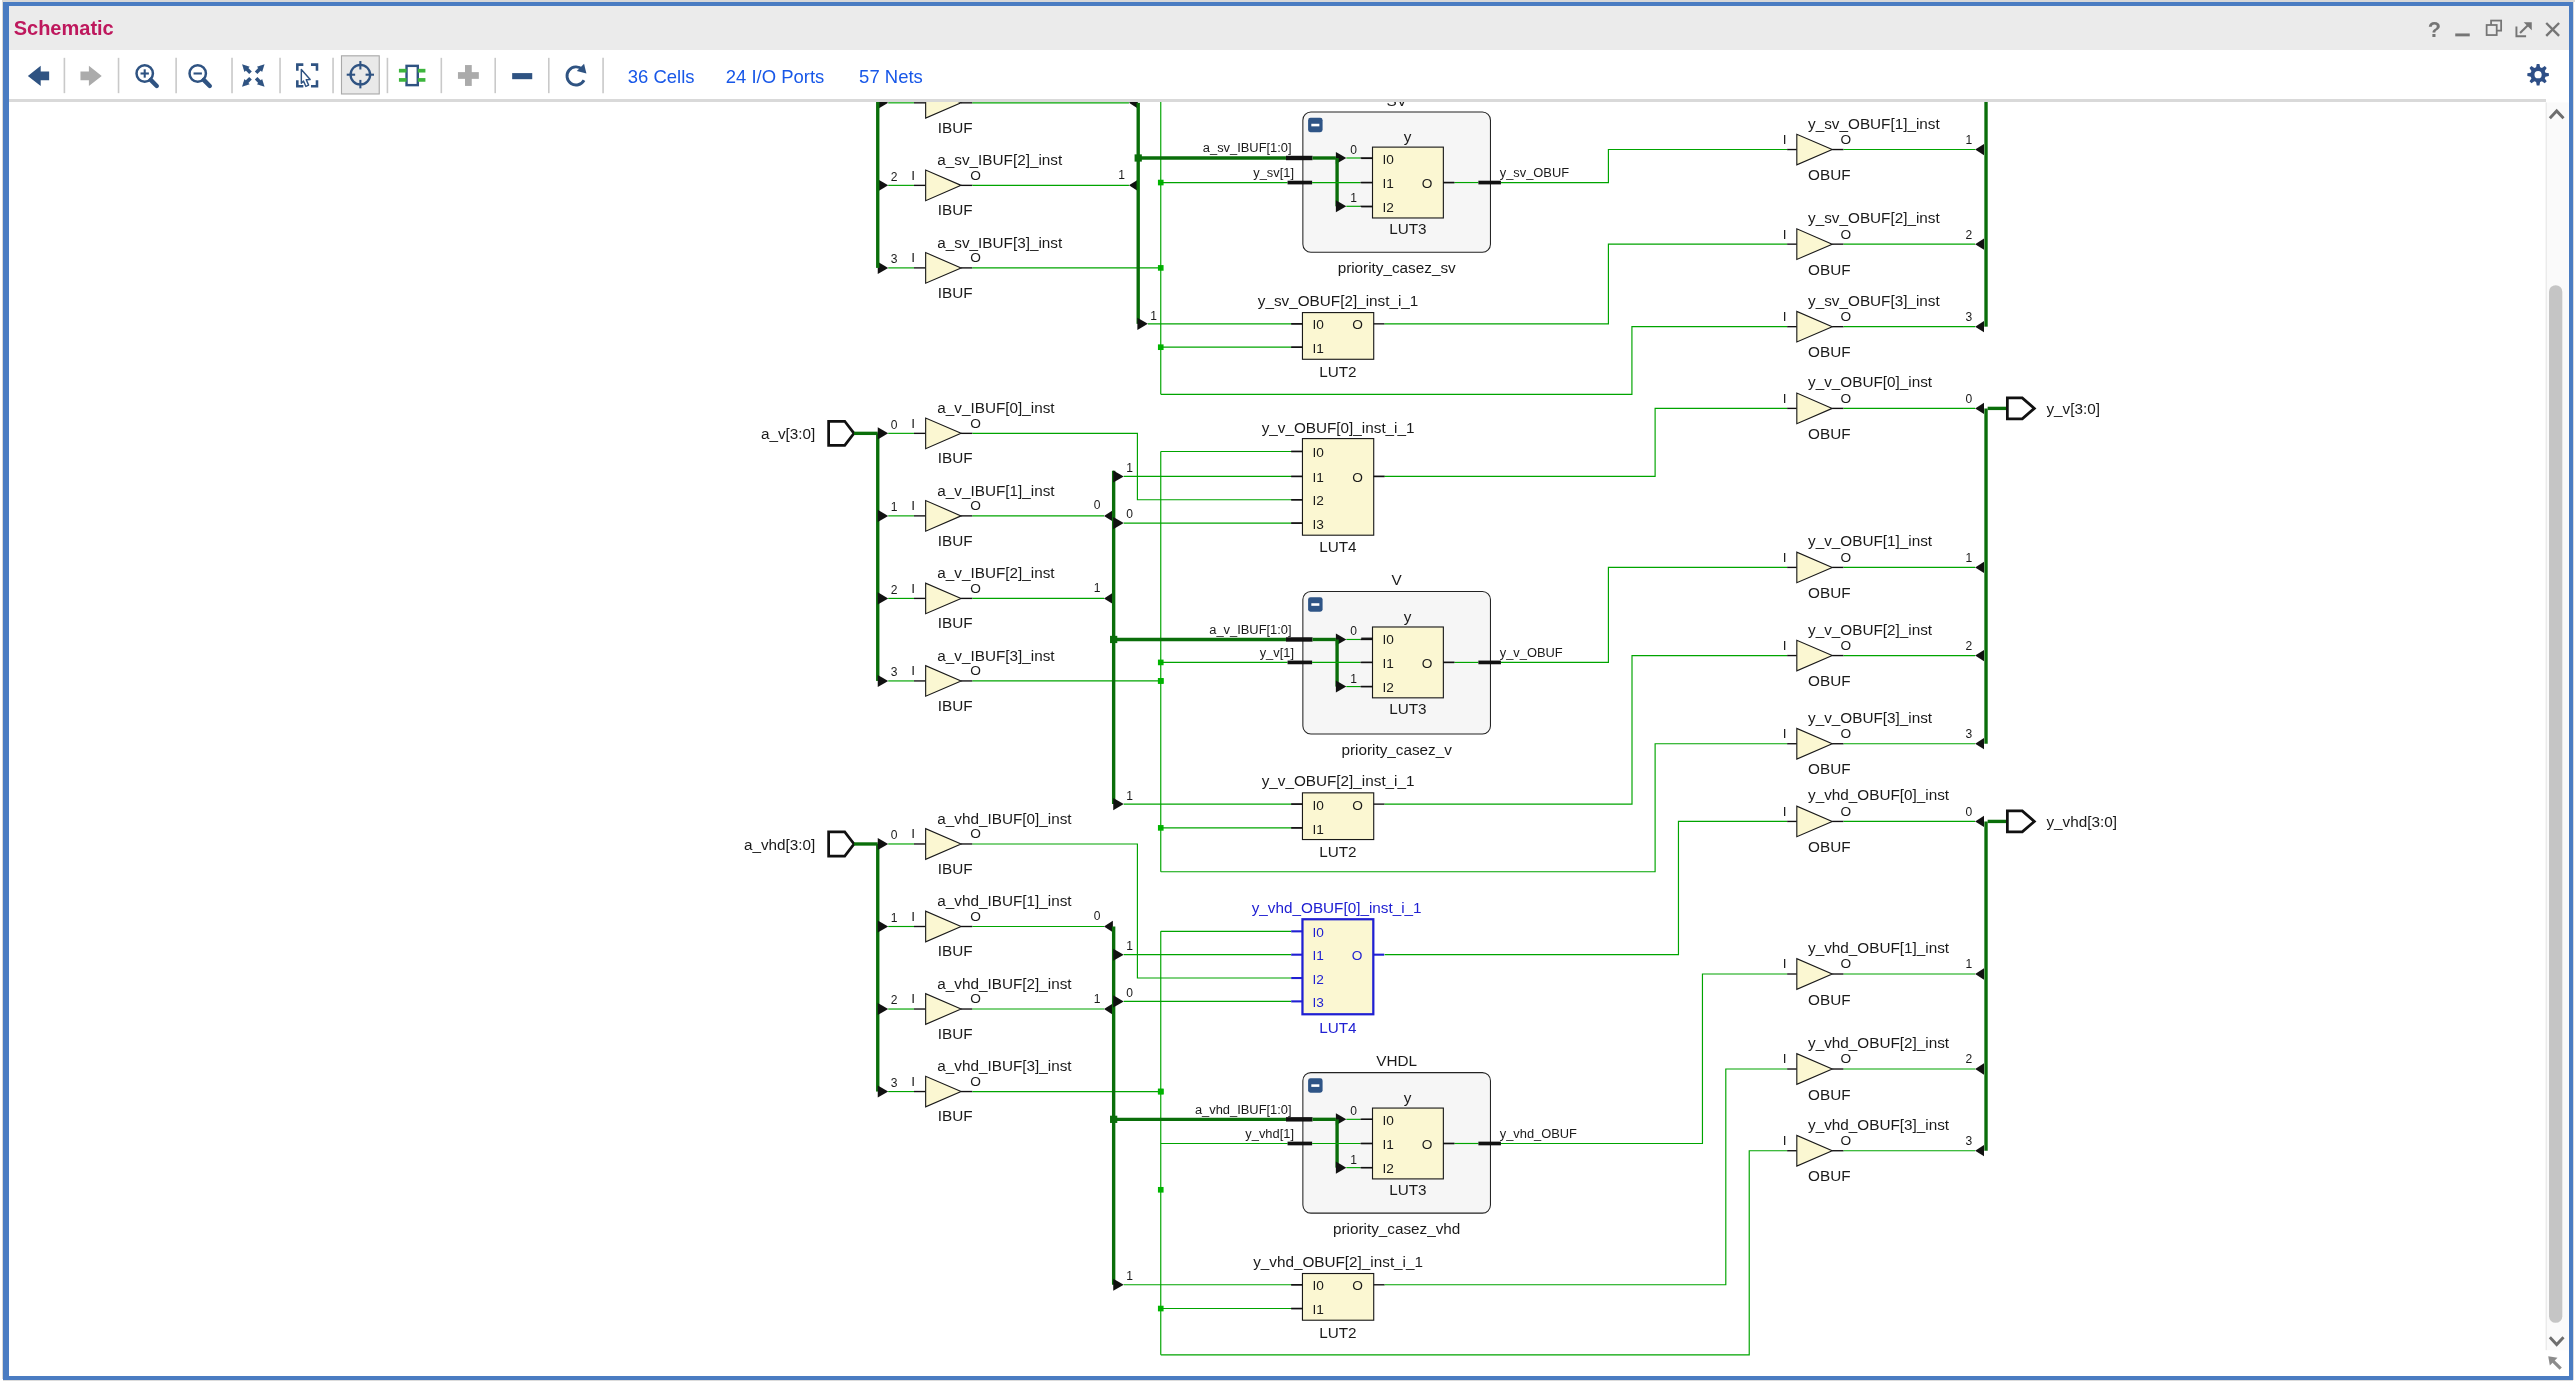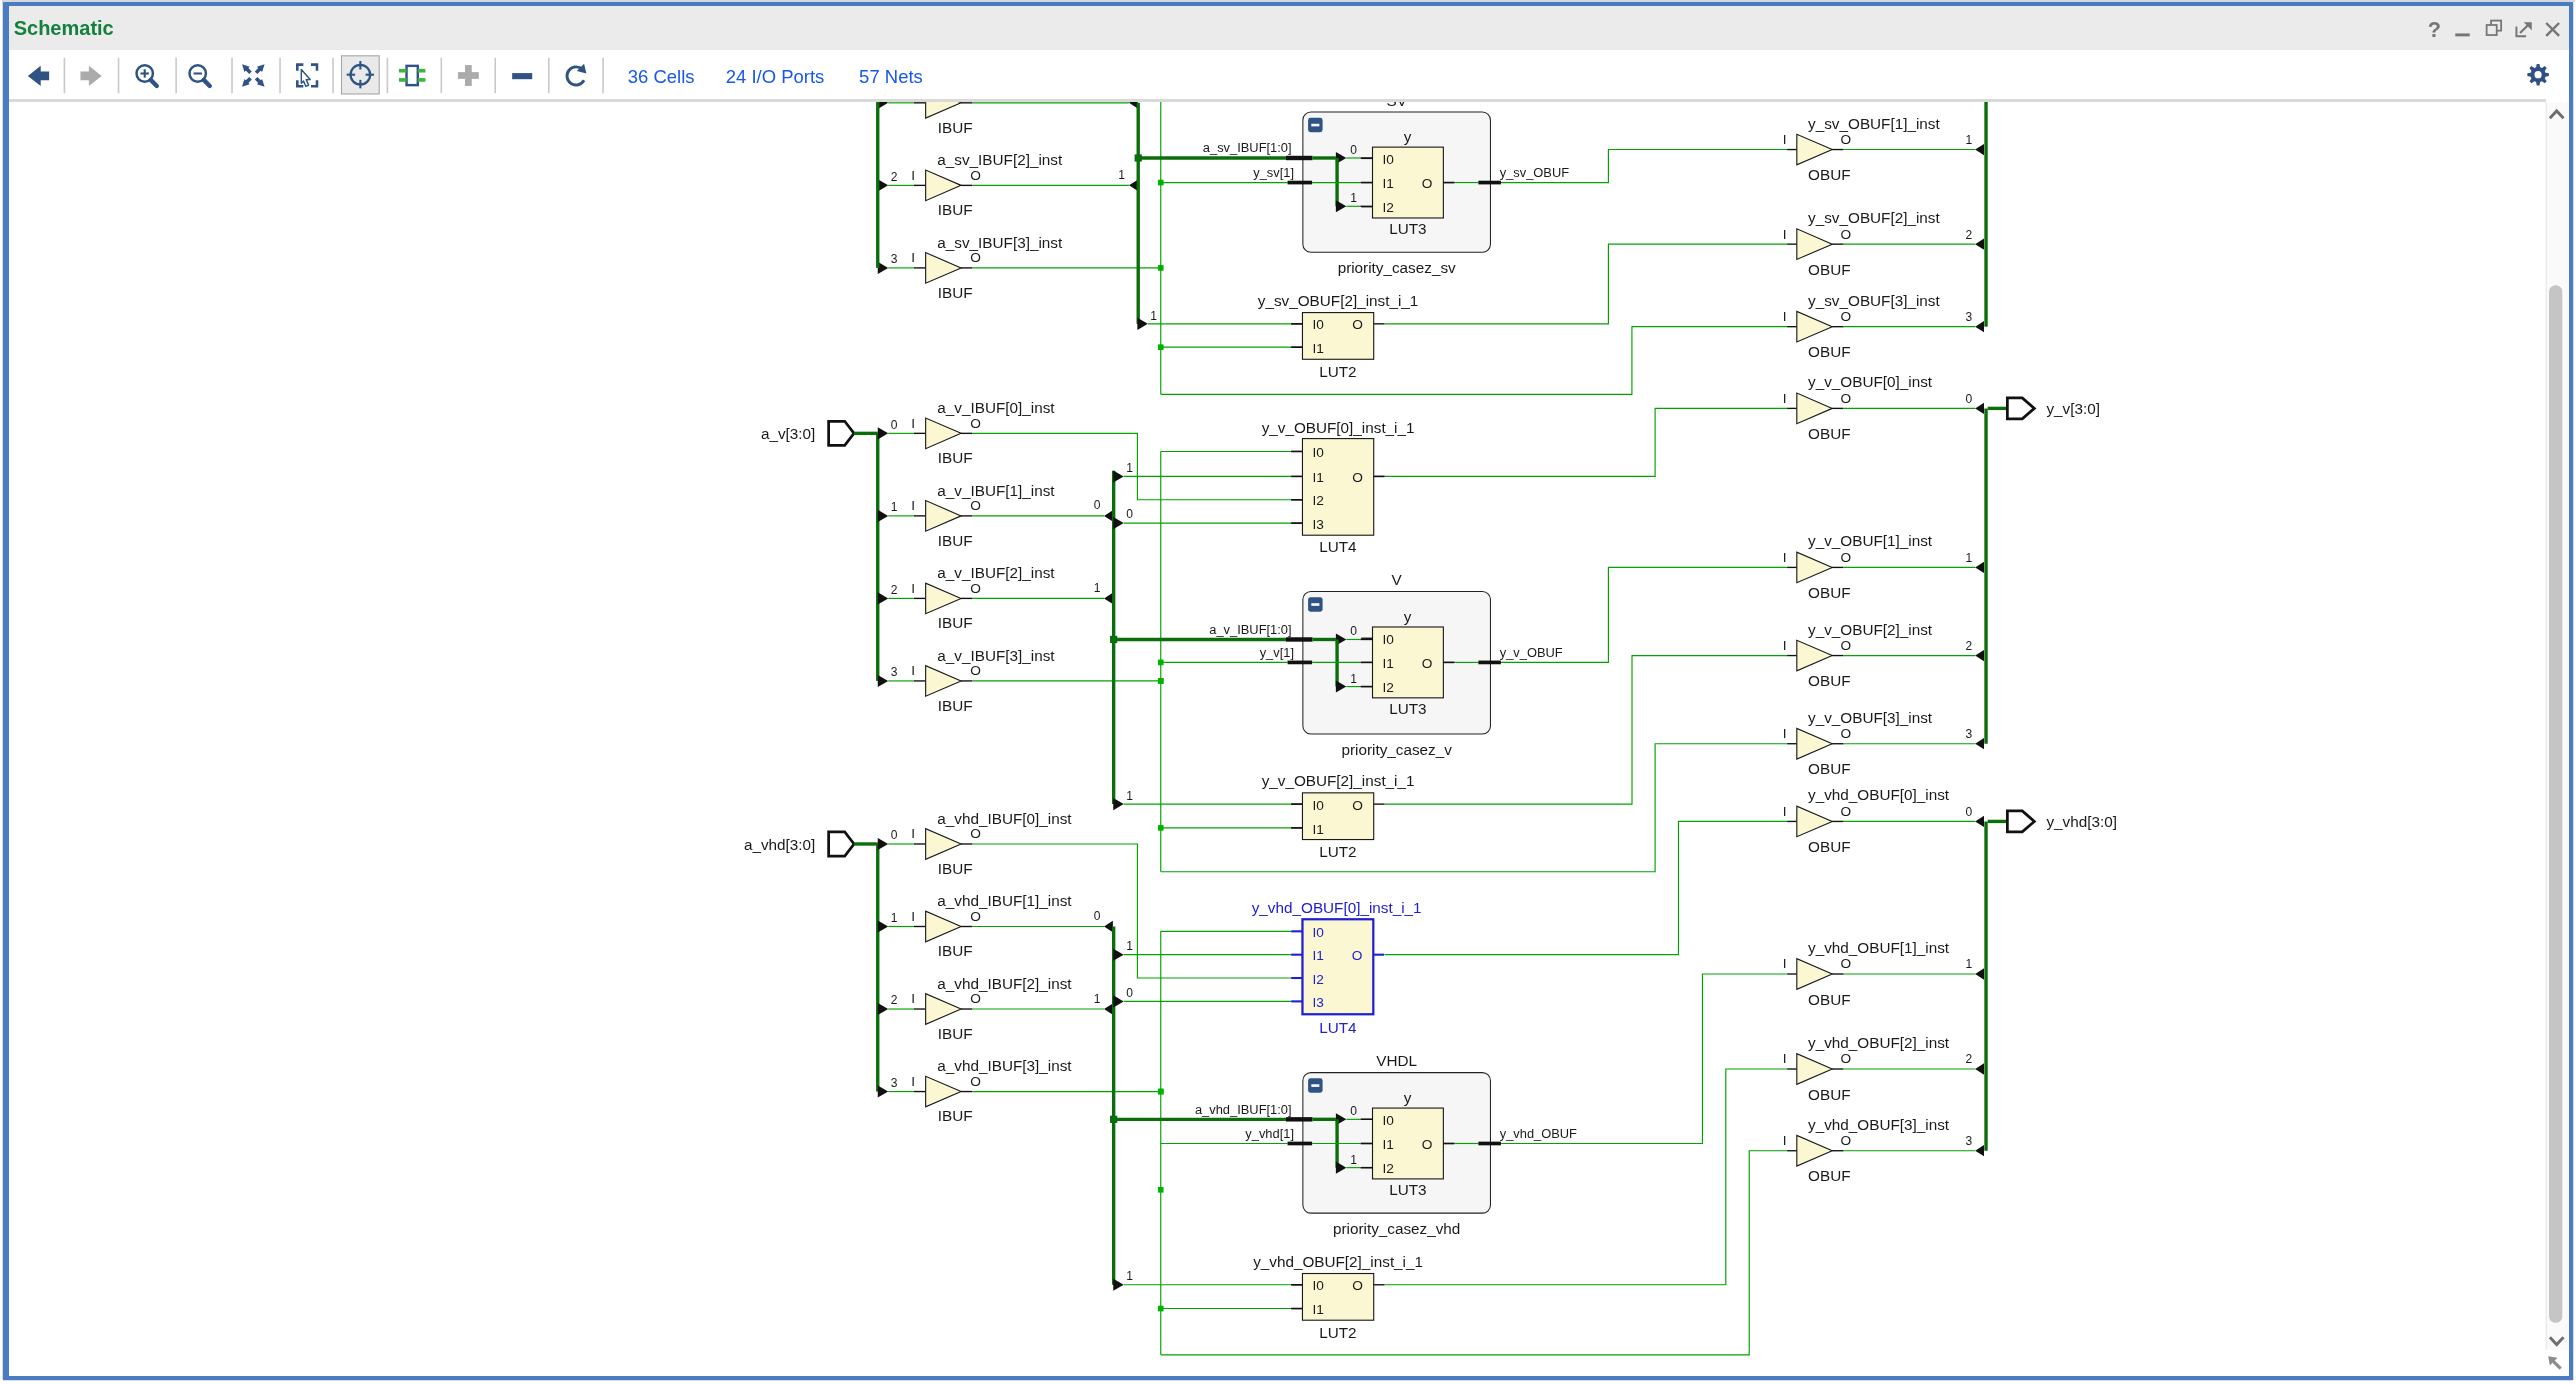--- a/index.html
+++ b/index.html
@@ -7,21 +7,21 @@
 </style></head>
 <body>
 <div id="win">
   <div class="abs" style="left:1.6px;top:0.8px;width:1.6px;height:1378px;background:#d8d8d8"></div>
   <div class="abs" style="left:1.6px;top:0px;width:2573px;height:1.6px;background:#d8d8d8"></div>
   <div class="abs" style="left:2573px;top:1.6px;width:1.2px;height:1378px;background:#dcdcdc"></div>
   <div class="abs" style="left:3.2px;top:1380px;width:2570px;height:1.2px;background:#dcdcdc"></div>
   <div class="abs" style="left:3.2px;top:1.6px;width:2570px;height:1378px;background:#4a7cc2"></div>
   <div class="abs" style="left:8.5px;top:5.6px;width:2560px;height:1370px;background:#fff"></div>
   <div class="abs" style="left:8.5px;top:5.6px;width:2560px;height:44px;background:#ebebeb"></div>
-  <div class="abs" style="left:13.7px;top:17px;font-size:20px;font-weight:bold;color:#15803d">Schematic</div>
+  <div class="abs" style="left:13.7px;top:17px;font-size:20px;font-weight:bold;color:#be185d">Schematic</div>
   <svg class="abs" style="left:0;top:0" width="2576" height="50" viewBox="0 0 3200 62">
       <text x="3024" y="46" font-size="27" font-weight="bold" text-anchor="middle" fill="#757575">?</text>
 <rect x="3050" y="41.5" width="18" height="3.6" fill="#757575"></rect>
 <rect x="3094.5" y="25.5" width="12.5" height="12.5" fill="none" stroke="#757575" stroke-width="2.2"></rect>
 <rect x="3089" y="31" width="12.5" height="12.5" fill="#ebebeb" stroke="#757575" stroke-width="2.2"></rect>
 <path d="M3126,33 V45 H3138" fill="none" stroke="#757575" stroke-width="2.4"></path>
 <line x1="3130.5" y1="41" x2="3142.5" y2="29" stroke="#757575" stroke-width="2.6"></line>
 <path d="M3135,27.5 H3145 V37.5 Z" fill="#757575"></path>
 <line x1="3163" y1="28.5" x2="3179" y2="44.5" stroke="#757575" stroke-width="3"></line>
 <line x1="3179" y1="28.5" x2="3163" y2="44.5" stroke="#757575" stroke-width="3"></line>

